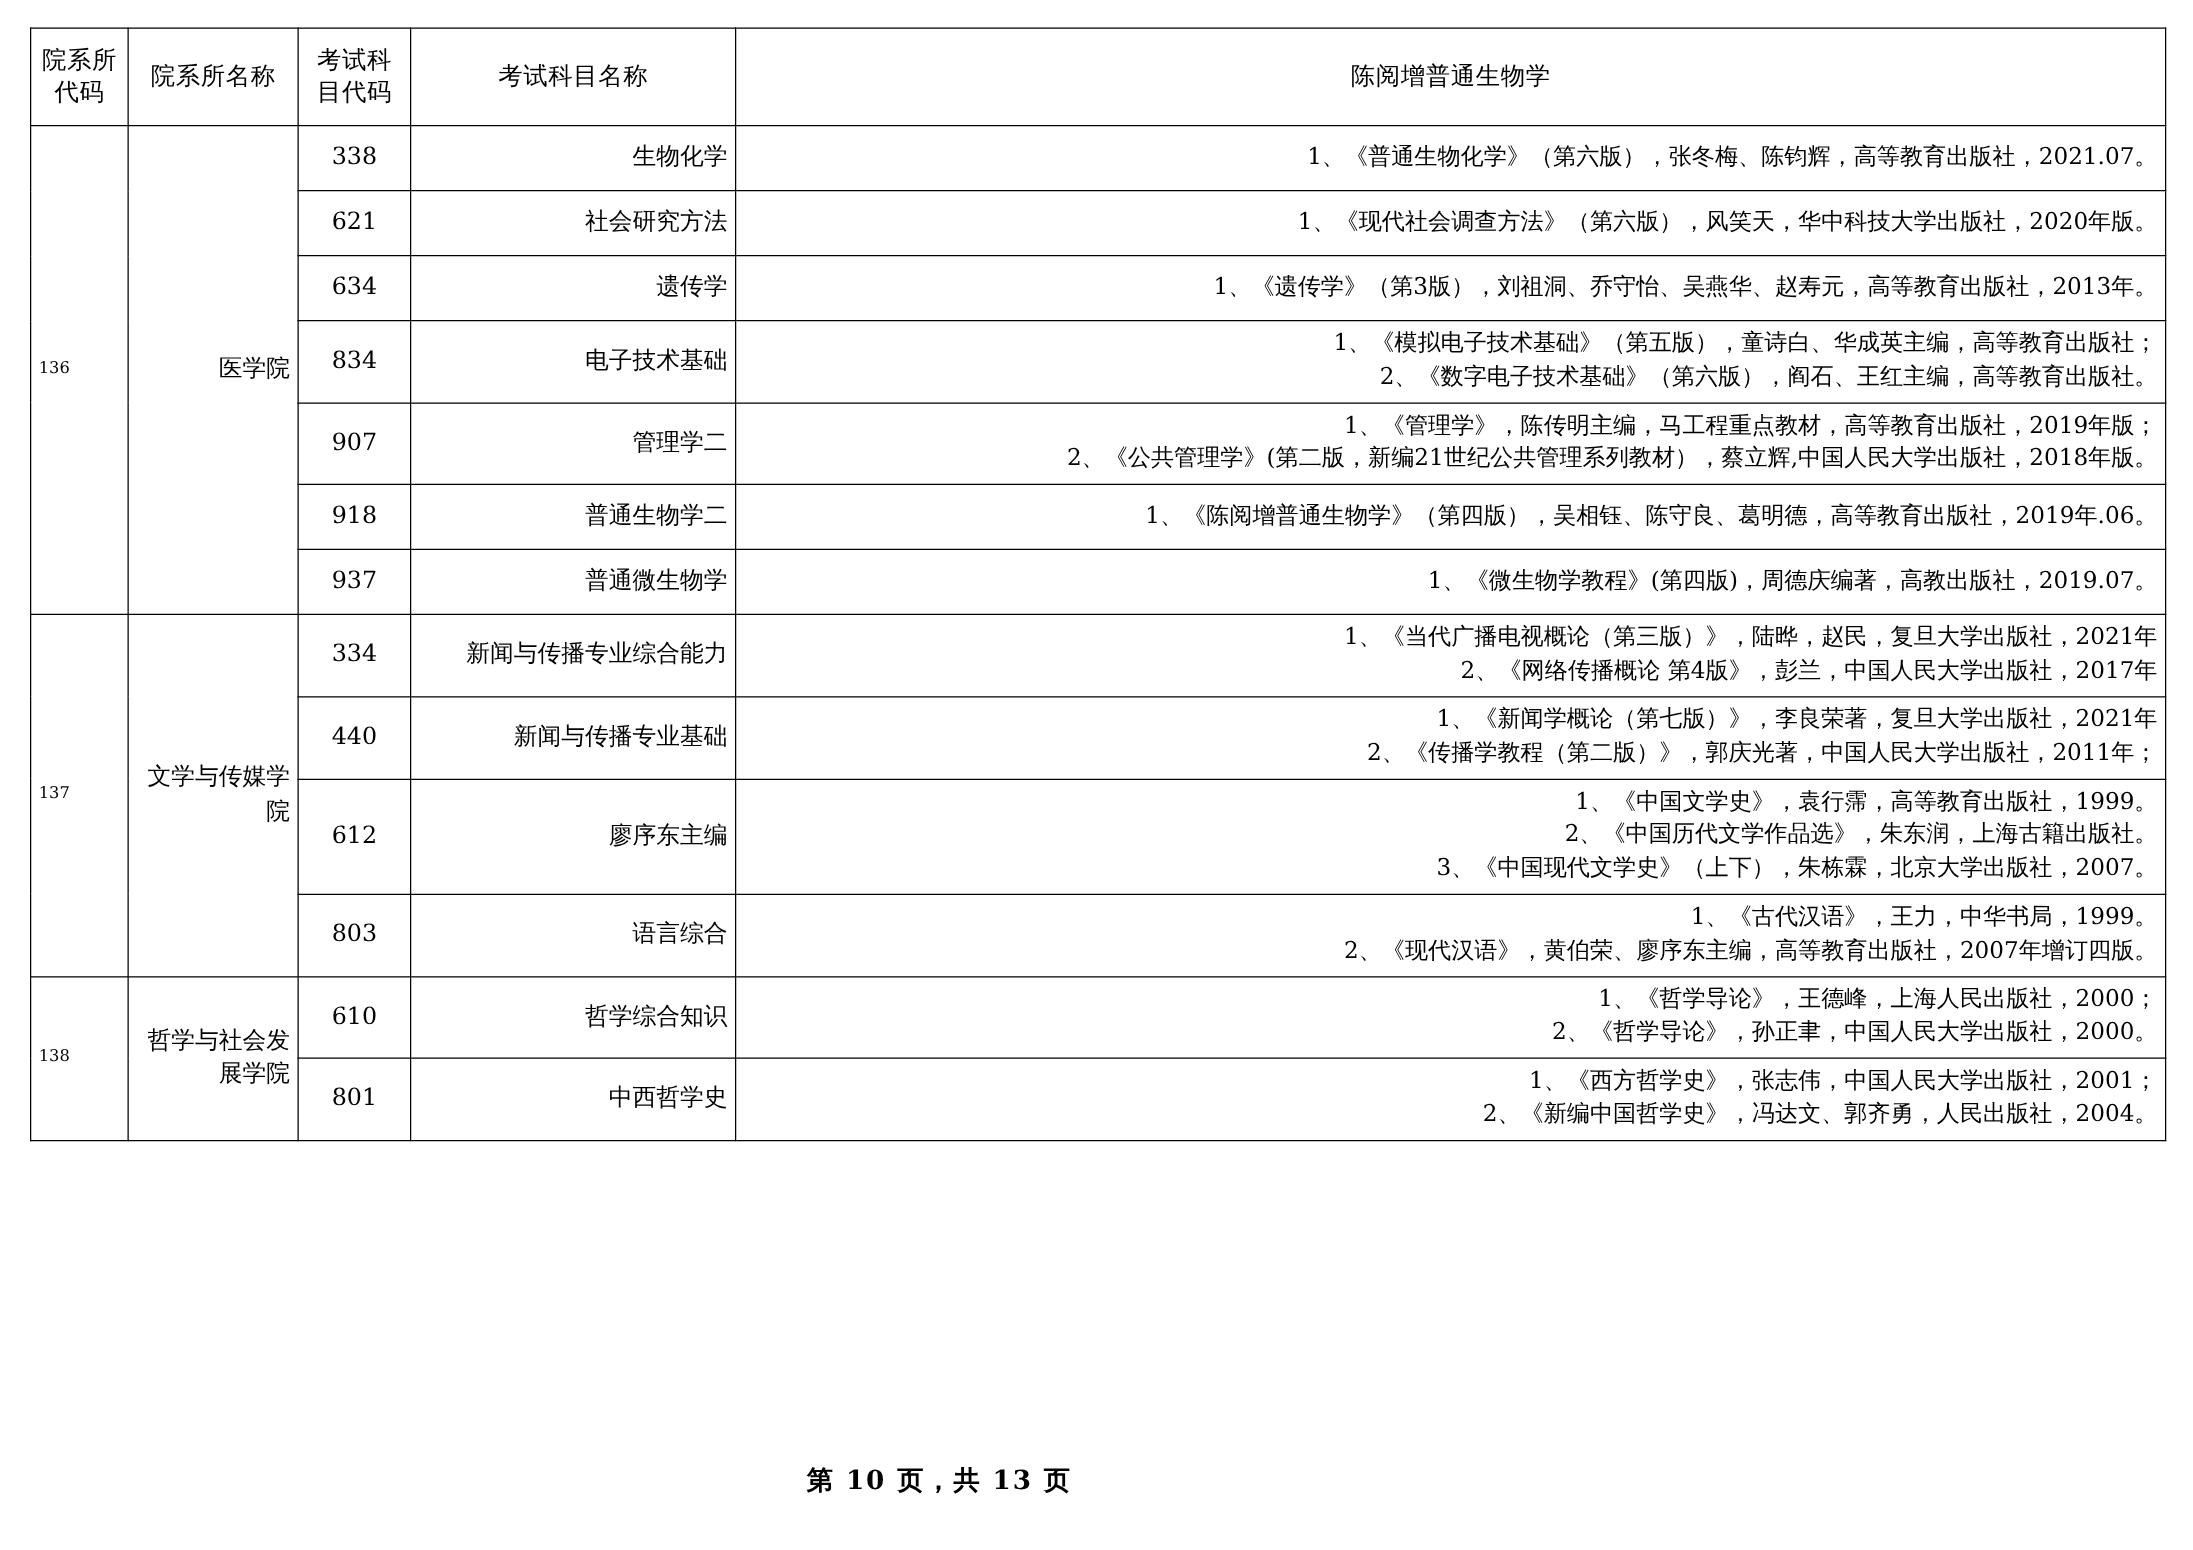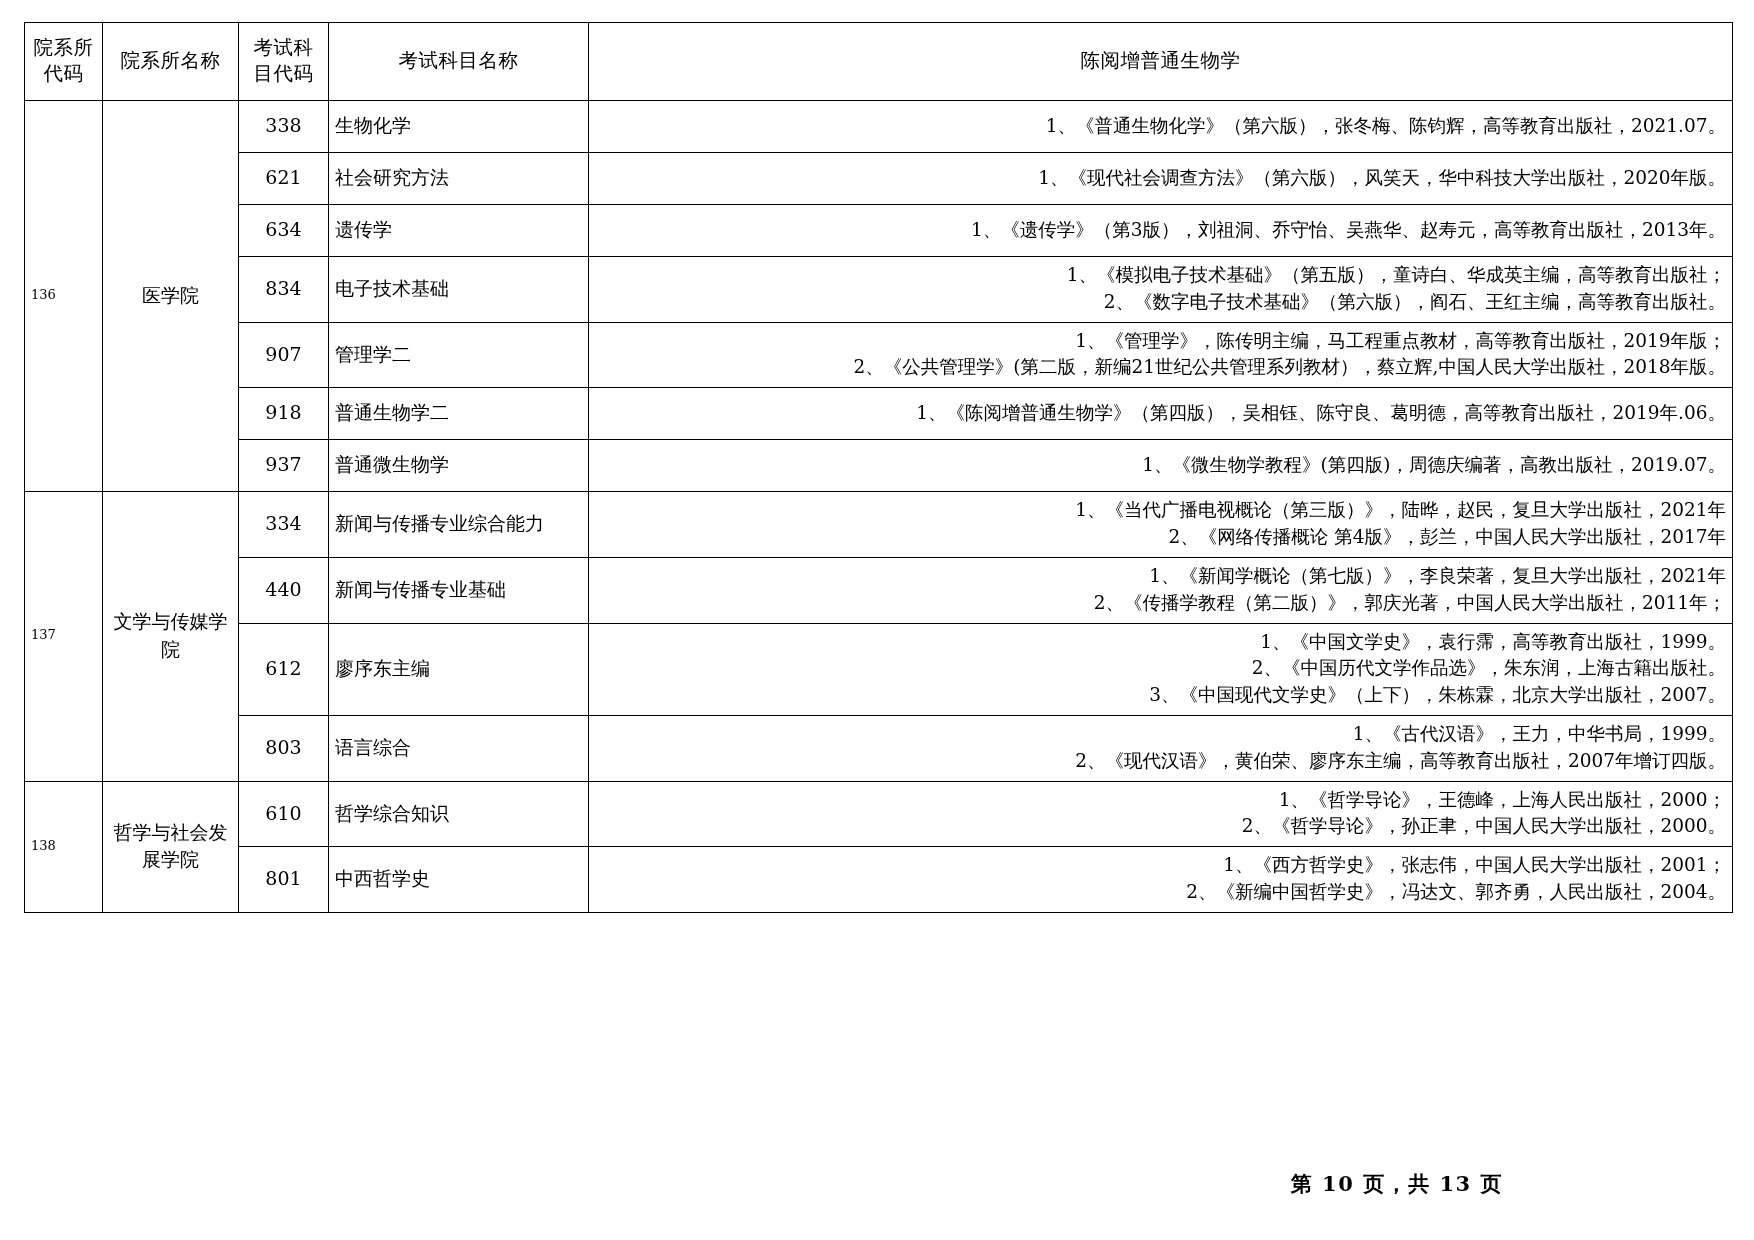--- a/index.html
+++ b/index.html
@@ -53,33 +53,33 @@
   }
   thead td.hdr-narrow { line-height: 1.35; }
 
   td.dept-code {
     text-align: left;
     font-size: 13px;
     padding-left: 8px;
     font-family: "DejaVu Serif", "Liberation Serif", serif;
   }
   td.dept-name {
-    text-align: center;
+    text-align: right;
     font-size: 19px;
     padding-left: 8px;
     line-height: 1.5;
     font-family: "DejaVu Serif", "Liberation Serif", serif;
   }
   td.subj-code {
     text-align: center;
     font-size: 19px;
     font-family: "DejaVu Serif", "Liberation Serif", serif;
   }
   td.subj-name {
-    text-align: left;
+    text-align: right;
     font-size: 19px;
     padding-left: 10px;
     font-family: "DejaVu Serif", "Liberation Serif", serif;
   }
   td.refs {
     text-align: right;
     font-size: 18.5px;
     padding-left: 8px;
     line-height: 1.5;
     font-family: "DejaVu Serif", "Liberation Serif", serif;
@@ -88,21 +88,21 @@
     display: block;
     white-space: nowrap;
   }
   td.refs .ref-line.wrap { white-space: normal; }
 
   .footer {
     position: absolute;
     left: 0;
     right: 0;
     bottom: 42px;
-    text-align: right;
+    text-align: center;
     font-size: 21px;
     font-weight: bold;
     letter-spacing: 1.5px;
     font-family: "DejaVu Serif", "Liberation Serif", serif;
   }
   .tall-1 { height: 52px; }
 </style>
 </head>
 <body>
 

